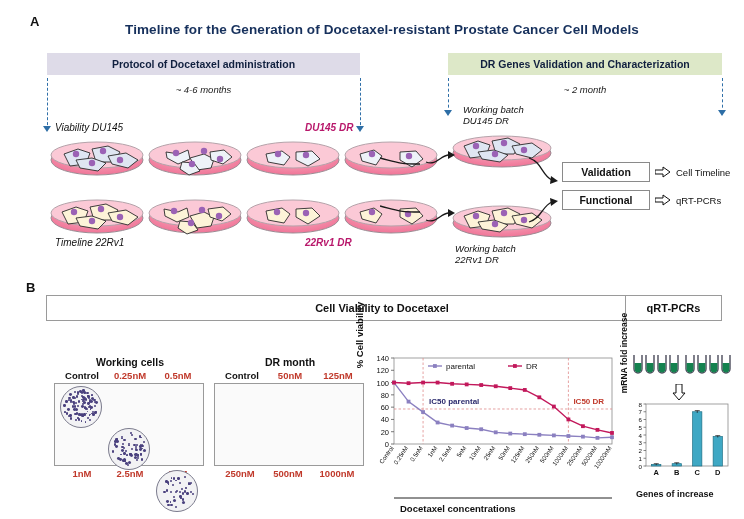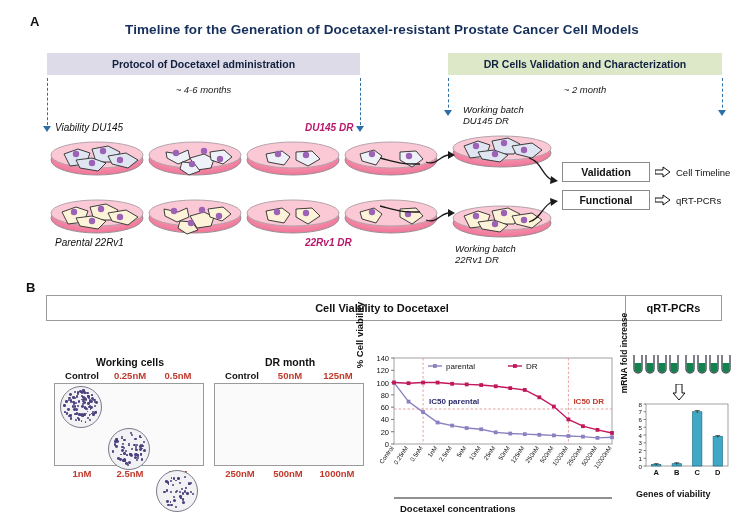--- a/index.html
+++ b/index.html
@@ -46,26 +46,26 @@
 <div class="abs vdash" style="left:360px;top:78px;height:52px;"></div>
 <div class="abs arrowhead" style="left:356px;top:126px;"></div>
 <div class="abs vdash" style="left:448px;top:78px;height:35px;"></div>
 <div class="abs arrowhead" style="left:444px;top:110px;"></div>
 <div class="abs vdash" style="left:722px;top:78px;height:35px;"></div>
 <div class="abs arrowhead" style="left:718px;top:110px;"></div>
 
 <div class="abs band purple" style="left:47px;top:53px;width:313px;height:22px;">Protocol of Docetaxel administration</div>
 <div class="abs dur" style="left:47px;top:84px;width:313px;">~ 4-6 months</div>
 
-<div class="abs band green" style="left:448px;top:53px;width:274px;height:22px;">DR Cells Validation and Characterization</div>
+<div class="abs band green" style="left:448px;top:53px;width:274px;height:22px;">DR Genes Validation and Characterization</div>
 <div class="abs dur" style="left:448px;top:84px;width:274px;">~ 2 month</div>
 
 <div class="abs celllabel" style="left:55px;top:122px;">Viability DU145</div>
 <div class="abs drlabel" style="left:305px;top:122px;">DU145 DR</div>
-<div class="abs celllabel" style="left:55px;top:237px;">Parental 22Rv1</div>
+<div class="abs celllabel" style="left:55px;top:237px;">Timeline 22Rv1</div>
 <div class="abs drlabel" style="left:305px;top:237px;">22Rv1 DR</div>
 
 <div class="abs wb" style="left:463px;top:104px;">
   <span>Working batch</span><br>
   <span>DU145 DR</span>
 </div>
 <div class="abs wb" style="left:455px;top:243px;">
   <span>Working batch</span><br>
   <span>22Rv1 DR</span>
 </div>
@@ -676,13 +676,13 @@
       <line x1="69.25" y1="10.587499999999999" x2="69.25" y2="12.912500000000001" stroke="#111" stroke-width="0.7"></line>
       <line x1="66.75" y1="10.587499999999999" x2="71.75" y2="10.587499999999999" stroke="#111" stroke-width="0.7"></line>
       <text x="69.25" y="75" text-anchor="middle" font-size="7.5" font-weight="bold" fill="#111" font-family="&quot;Liberation Sans&quot;,sans-serif">C</text>
       <rect x="85.1375" y="36.55" width="9.225" height="29.450000000000003" fill="#3fa8c4" stroke="#1d6f86" stroke-width="0.7"></rect>
       <line x1="89.75" y1="35.620000000000005" x2="89.75" y2="37.480000000000004" stroke="#111" stroke-width="0.7"></line>
       <line x1="87.25" y1="35.620000000000005" x2="92.25" y2="35.620000000000005" stroke="#111" stroke-width="0.7"></line>
       <text x="89.75" y="75" text-anchor="middle" font-size="7.5" font-weight="bold" fill="#111" font-family="&quot;Liberation Sans&quot;,sans-serif">D</text>
     </svg>
 </div>
 <div class="abs axlabel" style="left:619px;top:398px;width:90px;font-size:8.5px;transform:rotate(-90deg);transform-origin:left top;text-align:center;">mRNA fold increase</div>
-<div class="abs axlabel" style="left:636px;top:489px;font-size:9px;">Genes of viability</div>
+<div class="abs axlabel" style="left:636px;top:489px;font-size:9px;">Genes of increase</div>
 
 </body></html>

